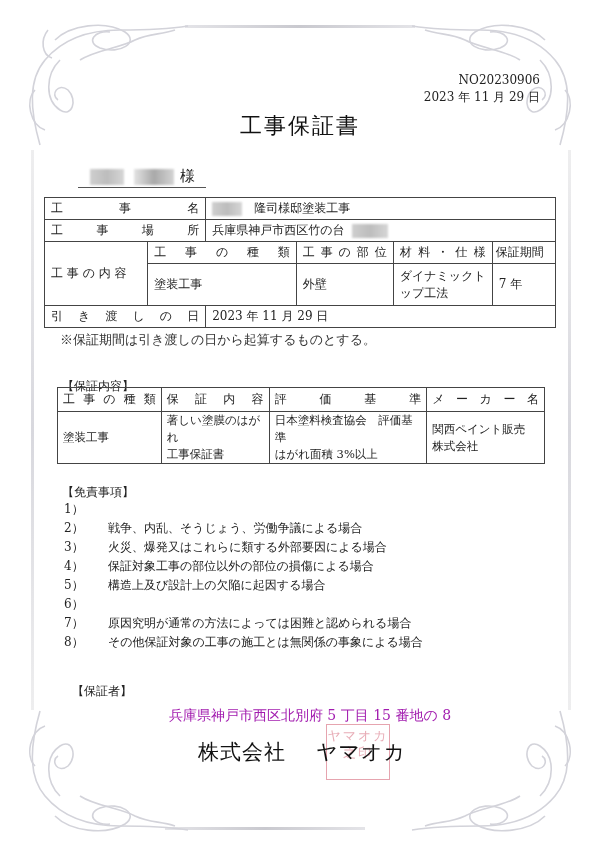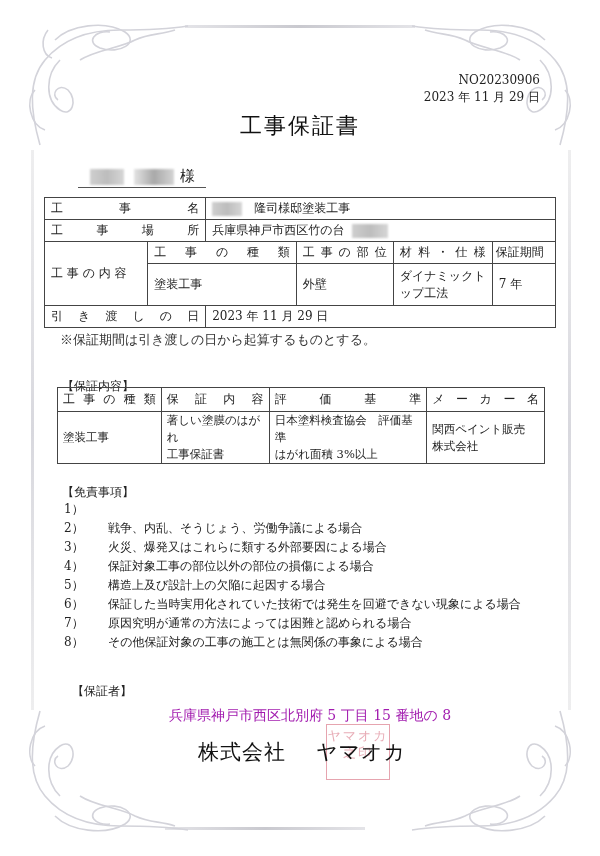--- a/index.html
+++ b/index.html
@@ -284,21 +284,20 @@
     <li>
         <span class="num">4）</span>
         <span>保証対象工事の部位以外の部位の損傷による場合</span>
       </li>
     <li>
         <span class="num">5）</span>
         <span>構造上及び設計上の欠陥に起因する場合</span>
       </li>
     <li>
         <span class="num">6）</span>
-        <span>保証した当時実用化されていた技術では発生を回避できない現象による場合</span>
       </li>
     <li>
         <span class="num">7）</span>
         <span>原因究明が通常の方法によっては困難と認められる場合</span>
       </li>
     <li>
         <span class="num">8）</span>
         <span>その他保証対象の工事の施工とは無関係の事象による場合</span>
       </li>
   </ul>

